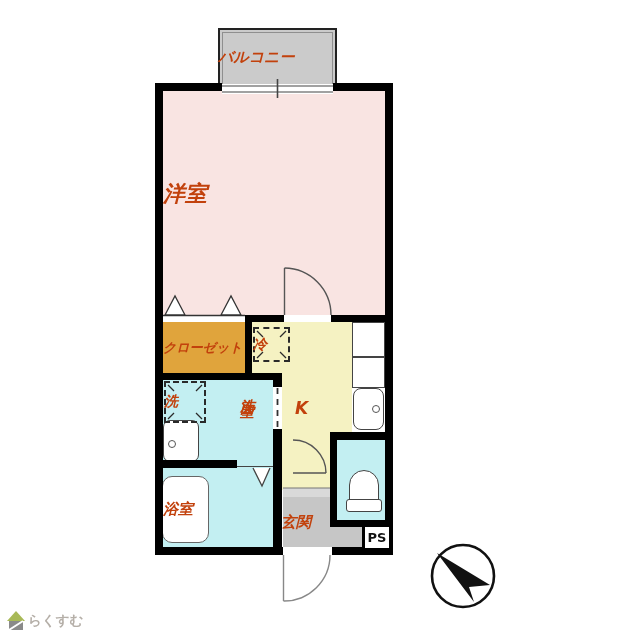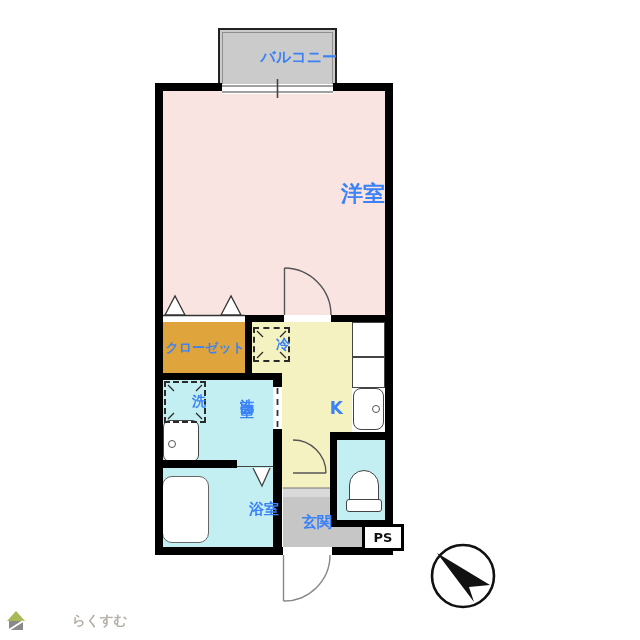--- a/index.html
+++ b/index.html
@@ -13,41 +13,42 @@
     overflow: hidden;
   }
   .abs { position: absolute; }
   .room { position: absolute; z-index: 10; }
   .furn { position: absolute; z-index: 20; background: #fff; border: 1.4px solid #444; }
   .dashbox { position: absolute; z-index: 20; border: 2px dashed #2a2a2a; background: transparent; }
   .wall { position: absolute; z-index: 30; background: #000; }
   .gapfill { position: absolute; z-index: 35; background: #fff; }
   .lbl {
     position: absolute; z-index: 60;
-    font-weight: bold; color: #3b82f6;
-    text-align: right; line-height: 1.25;
+    font-weight: bold; color: #c2410c;
+    text-align: left; line-height: 1.25;
     white-space: nowrap;
+    font-style: italic;
   }
   #balcony {
     position: absolute; z-index: 5;
     background: #cbcbcb; border: 2.5px solid #222;
   }
   #balcony .inner {
     position: absolute; left: 2px; top: 2px; right: 2px; bottom: 2px;
     border: 1px solid #8f8f8f;
   }
   #svg-overlay { position: absolute; left: 0; top: 0; z-index: 50; pointer-events: none; }
   #ps-box {
     position: absolute; z-index: 40;
     background: #fff; border: 3px solid #000;
     display: flex; align-items: center; justify-content: center;
     font-weight: bold; font-size: 13px;
   }
   #washroom-label { writing-mode: vertical-rl; letter-spacing: 2px; }
-  #logo { position: absolute; z-index: 60; display: flex; align-items: flex-end; gap: 4px; margin-left: 44px; }
+  #logo { position: absolute; z-index: 60; display: flex; align-items: flex-end; gap: 4px; }
   #logo-text { font-size: 13.5px; font-weight: bold; color: #b5afa8; }
   .sink-drain {
     position: absolute; width: 8px; height: 8px;
     border: 1.2px solid #555; border-radius: 50%; background: #fff;
   }
 </style>
 </head>
 <body>
 
 <div id="balcony" class="abs" style="left:218px; top:28px; width:119px; height:62px;">
@@ -96,21 +97,21 @@
 <div class="wall" style="left:155px; top:460px; width:82px; height:8px;"></div>
 <div class="wall" style="left:330px; top:432px; width:7px; height:95px;"></div>
 <div class="wall" style="left:330px; top:432px; width:55px; height:8px;"></div>
 <div class="wall" style="left:330px; top:520px; width:55px; height:7px;"></div>
 
 <div class="gapfill" style="left:222px; top:84px; width:111px; height:10px;"></div>
 <div class="gapfill" style="left:284px; top:315px; width:47px; height:7px;"></div>
 <div class="gapfill" style="left:273px; top:387px; width:9px; height:42px;"></div>
 <div class="gapfill" style="left:283px; top:547px; width:49px; height:8px;"></div>
 
-<div id="ps-box" style="left:362px; top:524px; width:42px; height:27px;">
+<div id="ps-box" style="left:362px; top:524px; width:30px; height:27px;">
   <span>PS</span>
 </div>
 
 <svg id="svg-overlay" width="640" height="640" viewBox="0 0 640 640">
 
   <g stroke="#444" stroke-width="1.2" fill="none">
     <line x1="222" y1="86" x2="333" y2="86"></line>
     <line x1="222" y1="92" x2="333" y2="92"></line>
     <line x1="277.5" y1="79" x2="277.5" y2="98" stroke-width="1.6"></line>
   </g>
@@ -171,18 +172,18 @@
 </svg>
 
 <div class="lbl" style="left:163px; top:180px; width:222px; font-size:22px;">
   <div>洋室</div>
 </div>
 <div class="lbl" style="left:163px; top:340px; width:82px; font-size:13px;">クローゼット</div>
 <div class="lbl" style="left:253px; top:336px; width:37px; font-size:14px;">冷</div>
 <div class="lbl" style="left:164px; top:393px; width:42px; font-size:14px;">洗</div>
 <div class="lbl" id="washroom-label" style="left:238px; top:388px; font-size:14px;">洗面室</div>
 <div class="lbl" style="left:295px; top:398px; width:48px; font-size:17px;">K</div>
-<div class="lbl" style="left:169px; top:500px; width:110px; font-size:15px;">浴室</div>
+<div class="lbl" style="left:163px; top:500px; width:110px; font-size:15px;">浴室</div>
 <div class="lbl" style="left:281px; top:513px; width:51px; font-size:15px;">玄関</div>
 
 <div id="logo" style="left:28px; top:612px;">
   <span id="logo-text">らくすむ</span>
 </div>
 
 </body></html>

